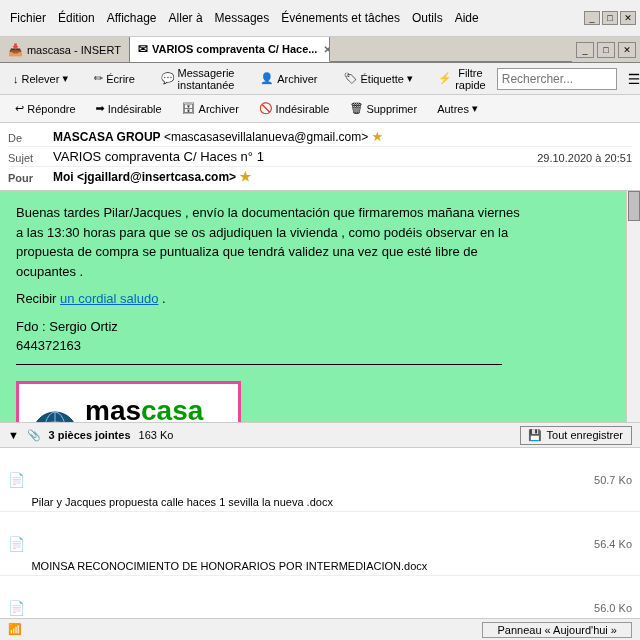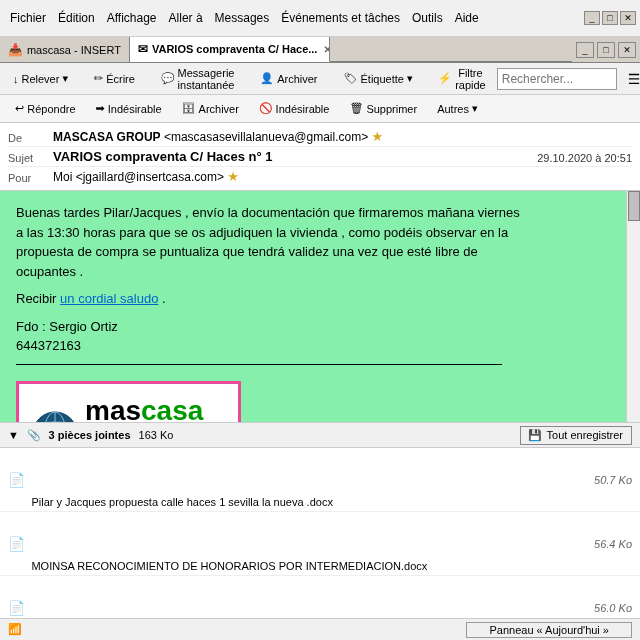--- a/index.html
+++ b/index.html
@@ -100,28 +100,28 @@
       border-bottom: 1px solid #ccc;
       padding: 4px 8px;
     }
     .header-row {
       display: flex;
       align-items: flex-end;
       padding: 2px 0;
       font-size: 12px;
       border-bottom: 1px solid #eee;
     }
-    .header-row:last-child { border-bottom: none; }
+    .header-row:last-child { border-bottom: none; font-weight: bold; }
     .header-label {
       color: #555;
       min-width: 45px;
       font-size: 11px;
     }
     .header-value { flex: 1; font-size: 12px; }
-    .header-subject { font-weight: bold; font-size: 13px; }
+    .header-subject { font-weight: normal; font-size: 13px; }
     .header-date { margin-left: auto; font-size: 11px; color: #333; }
 
     
     .action-toolbar {
       background: #f5f5f5;
       border-bottom: 1px solid #ccc;
       display: flex;
       align-items: center;
       padding: 3px 8px;
       gap: 6px;
@@ -230,21 +230,21 @@
     .attachment-item {
       display: flex;
       align-items: center;
       padding: 3px 8px;
       border-bottom: 1px solid #eee;
       font-size: 11px;
       gap: 6px;
     }
     .attach-icon { font-size: 14px; color: #333; }
     .attach-name { flex: 1; color: #000; margin-top: 45px; }
-    .attach-size { color: #666; min-width: 50px; text-align: right; font-style: italic; }
+    .attach-size { color: #666; min-width: 50px; text-align: right; }
 
     
     .statusbar {
       background: #f0f0f0;
       border-top: 1px solid #ccc;
       display: flex;
       align-items: center;
       padding: 2px 8px;
       font-size: 11px;
       height: 22px;
@@ -256,21 +256,21 @@
     }
     .statusbar-right {
       margin-left: auto;
       display: flex;
       align-items: center;
       gap: 4px;
     }
     .status-panel {
       border: 1px solid #999;
       background: #f0f0f0;
-      padding: 1px 22px;
+      padding: 1px 14px;
       font-size: 11px;
     }
 
     .star-icon { color: #DAA520; font-size: 13px; }
     .window-controls {
       display: flex;
       gap: 2px;
       margin-left: auto;
     }
     .win-btn {

